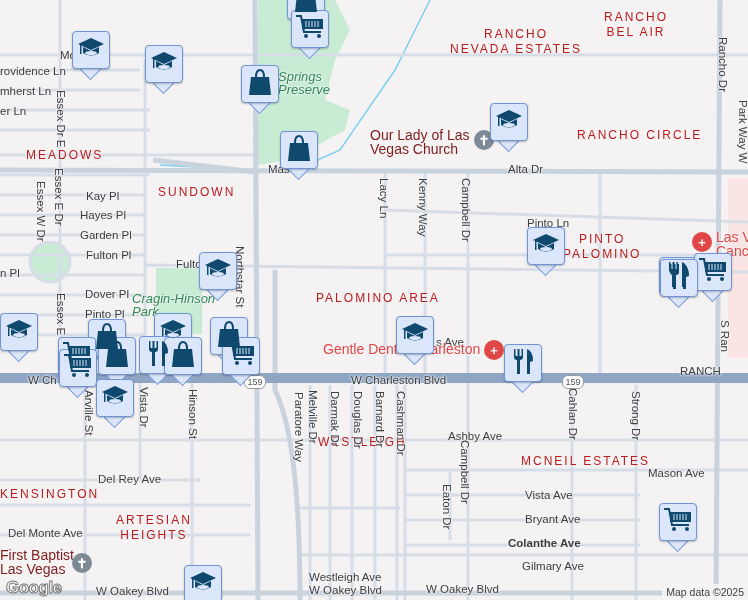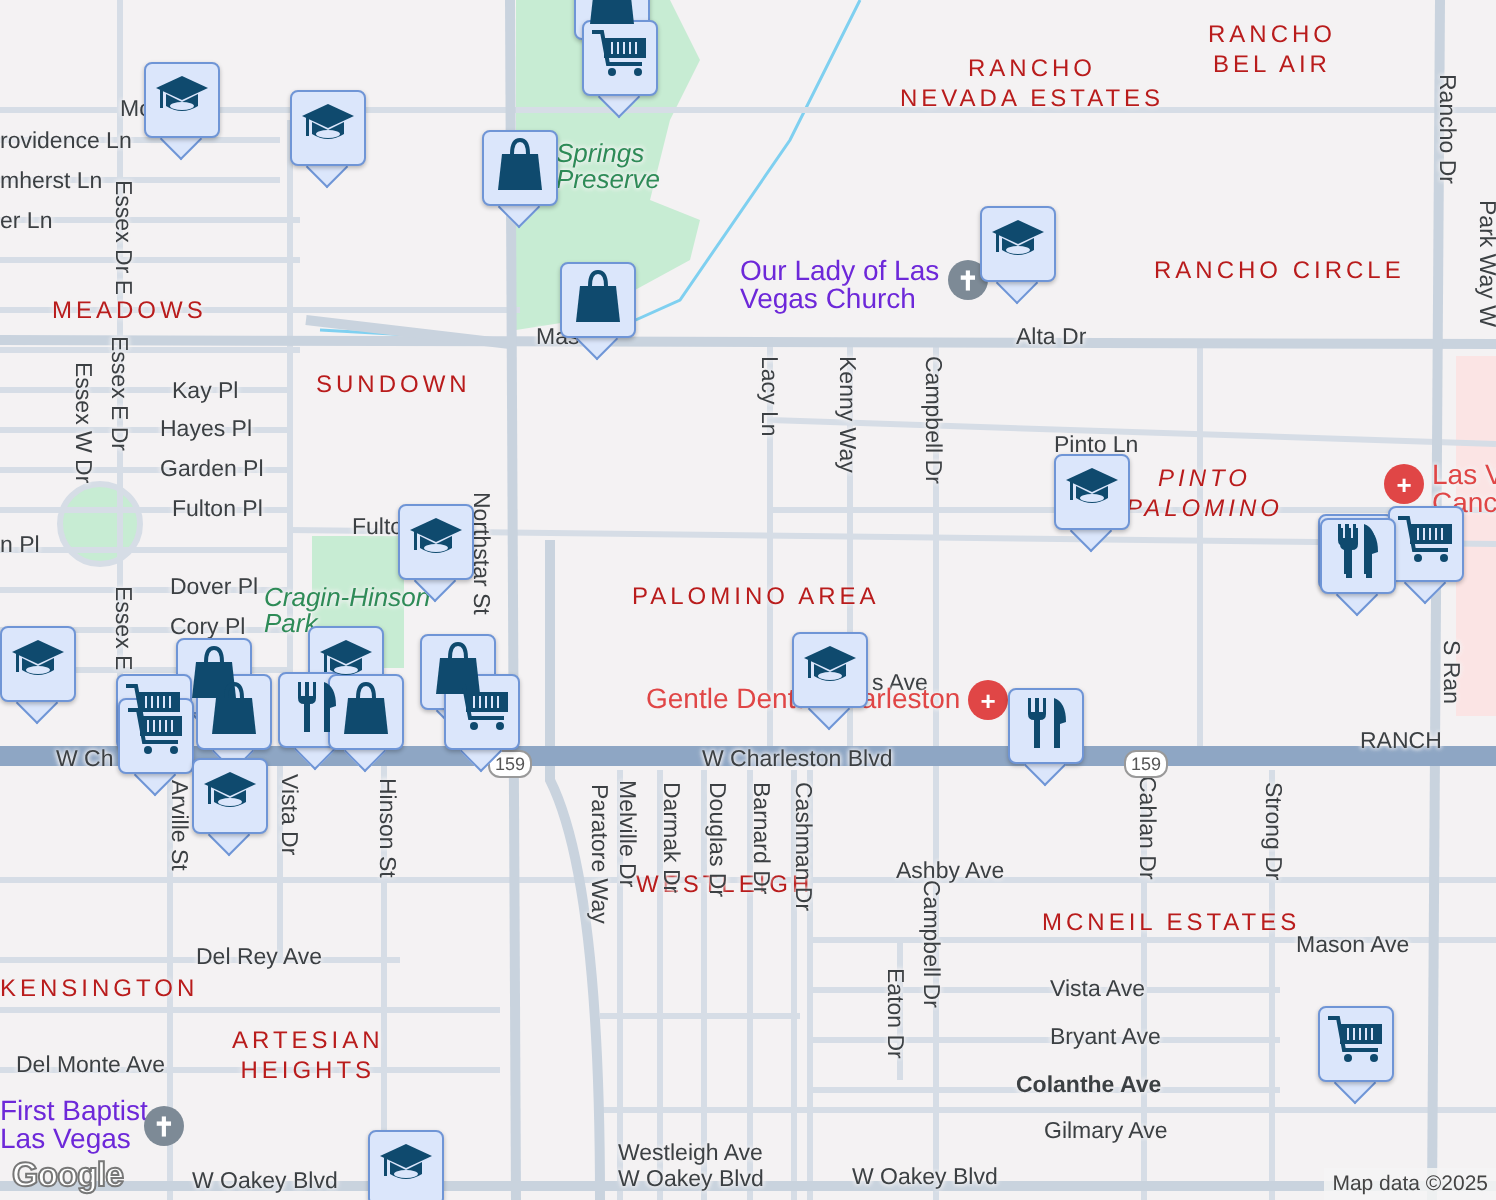--- a/index.html
+++ b/index.html
@@ -3,21 +3,21 @@
 <meta charset="utf-8">
 <style>
   html,body{margin:0;padding:0;}
   body{width:748px;height:600px;overflow:hidden;background:#f4f2f3;font-family:"Liberation Sans",sans-serif;position:relative;}
   #map{position:absolute;left:0;top:0;width:748px;height:600px;}
   .lbl{position:absolute;white-space:nowrap;color:#3c4043;font-size:11.5px;line-height:1;text-shadow:0 0 2px #f4f2f3,0 0 2px #f4f2f3,0 0 3px #f4f2f3;}
   .lbl.v{transform-origin:0 0;transform:rotate(90deg);}
   .nbhd{position:absolute;white-space:nowrap;color:#b91c1c;font-size:12px;letter-spacing:2px;text-align:center;line-height:15px;text-shadow:0 0 2px #f4f2f3,0 0 3px #f4f2f3;}
   .park{color:#2e8b57;font-size:13px;font-style:italic;}
   .poi-red{color:#e04646;font-size:14px;}
-  .poi-gray{color:#6d28d9;font-size:14px;}
+  .poi-gray{color:#7f1d1d;font-size:14px;}
   .pin{position:absolute;width:38px;height:48px;}
   .pin .box{position:absolute;left:0;top:0;width:36px;height:36px;background:#dbe6fb;border:1px solid #6f95d6;border-radius:4px;box-shadow:0 1px 2px rgba(0,0,0,.25);display:flex;align-items:center;justify-content:center;}
   .pin .tip{position:absolute;left:11px;top:31px;width:14px;height:14px;background:#dbe6fb;border-right:1px solid #6f95d6;border-bottom:1px solid #6f95d6;transform:rotate(45deg);}
   .pin svg{position:relative;z-index:2;}
   .cross{position:absolute;width:20px;height:20px;border-radius:50%;display:flex;align-items:center;justify-content:center;color:#fff;font-size:13px;font-weight:bold;}
   .shield{position:absolute;width:20px;height:12px;border:1px solid #999;border-radius:6px;background:#fff;font-size:9px;color:#555;text-align:center;line-height:12px;}
   .attrib{position:absolute;right:0;bottom:0;background:rgba(245,245,245,.85);font-size:10.5px;color:#444;padding:2px 4px;}
   .google{position:absolute;left:6px;top:578px;font-size:17px;font-weight:bold;color:#fff;-webkit-text-stroke:1px #777;letter-spacing:-0.5px;}
 </style>
 </head>
@@ -93,42 +93,42 @@
 
   <rect x="0" y="373" width="748" height="10" fill="#8ea6c4"></rect>
 </svg>
 
 <div id="labels">
     <div class="nbhd" style="left: 604px; top: 10px;">RANCHO<br>BEL AIR</div>
     <div class="nbhd" style="left: 450px; top: 27px;">RANCHO<br>NEVADA ESTATES</div>
     <div class="nbhd" style="left: 577px; top: 128px;">RANCHO CIRCLE</div>
     <div class="nbhd" style="left: 26px; top: 148px; text-align: right;">MEADOWS</div>
     <div class="nbhd" style="left: 158px; top: 185px;">SUNDOWN</div>
-    <div class="nbhd" style="left: 563px; top: 232px; font-style: italic;">PINTO<br>PALOMINO</div>
+    <div class="nbhd" style="left: 563px; top: 232px;">PINTO<br>PALOMINO</div>
     <div class="nbhd" style="left: 316px; top: 291px;">PALOMINO AREA</div>
     <div class="nbhd" style="left: 318px; top: 435px;">WESTLEIGH</div>
     <div class="nbhd" style="left: 521px; top: 454px;">MCNEIL ESTATES</div>
     <div class="nbhd" style="left: 0px; top: 487px;">KENSINGTON</div>
     <div class="nbhd" style="left: 116px; top: 513px;">ARTESIAN<br>HEIGHTS</div>
     <div class="lbl park" style="left: 278px; top: 70px;">Springs<br>Preserve</div>
     <div class="lbl park" style="left: 132px; top: 292px;">Cragin-Hinson<br>Park</div>
     <div class="lbl" style="left: 60px; top: 50px;">Mo    s Ln</div>
     <div class="lbl" style="left: 0px; top: 66px;">rovidence Ln</div>
     <div class="lbl" style="left: 0px; top: 86px;">mherst Ln</div>
     <div class="lbl" style="left: 0px; top: 106px;">er Ln</div>
     <div class="lbl" style="left: 268px; top: 164px;">Mason</div>
     <div class="lbl" style="left: 508px; top: 164px;">Alta Dr</div>
     <div class="lbl" style="left: 86px; top: 191px;">Kay Pl</div>
     <div class="lbl" style="left: 80px; top: 210px;">Hayes Pl</div>
     <div class="lbl" style="left: 80px; top: 230px;">Garden Pl</div>
     <div class="lbl" style="left: 86px; top: 250px;">Fulton Pl</div>
     <div class="lbl" style="left: 0px; top: 268px;">n Pl</div>
     <div class="lbl" style="left: 176px; top: 259px;">Fulto</div>
     <div class="lbl" style="left: 85px; top: 289px;">Dover Pl</div>
-    <div class="lbl" style="left: 85px; top: 309px;">Cory Pl</div>
+    <div class="lbl" style="left: 85px; top: 309px;">Pinto Pl</div>
     <div class="lbl" style="left: 8px; top: 328px;">Pl</div>
     <div class="lbl" style="left: 527px; top: 218px;">Pinto Ln</div>
     <div class="lbl" style="left: 436px; top: 337px;">s Ave</div>
     <div class="lbl" style="left: 448px; top: 431px;">Ashby Ave</div>
     <div class="lbl" style="left: 648px; top: 468px;">Mason Ave</div>
     <div class="lbl" style="left: 525px; top: 490px;">Vista Ave</div>
     <div class="lbl" style="left: 525px; top: 514px;">Bryant Ave</div>
     <div class="lbl" style="left: 508px; top: 538px; font-weight: bold;">Colanthe Ave</div>
     <div class="lbl" style="left: 522px; top: 561px;">Gilmary Ave</div>
     <div class="lbl" style="left: 98px; top: 474px;">Del Rey Ave</div>

